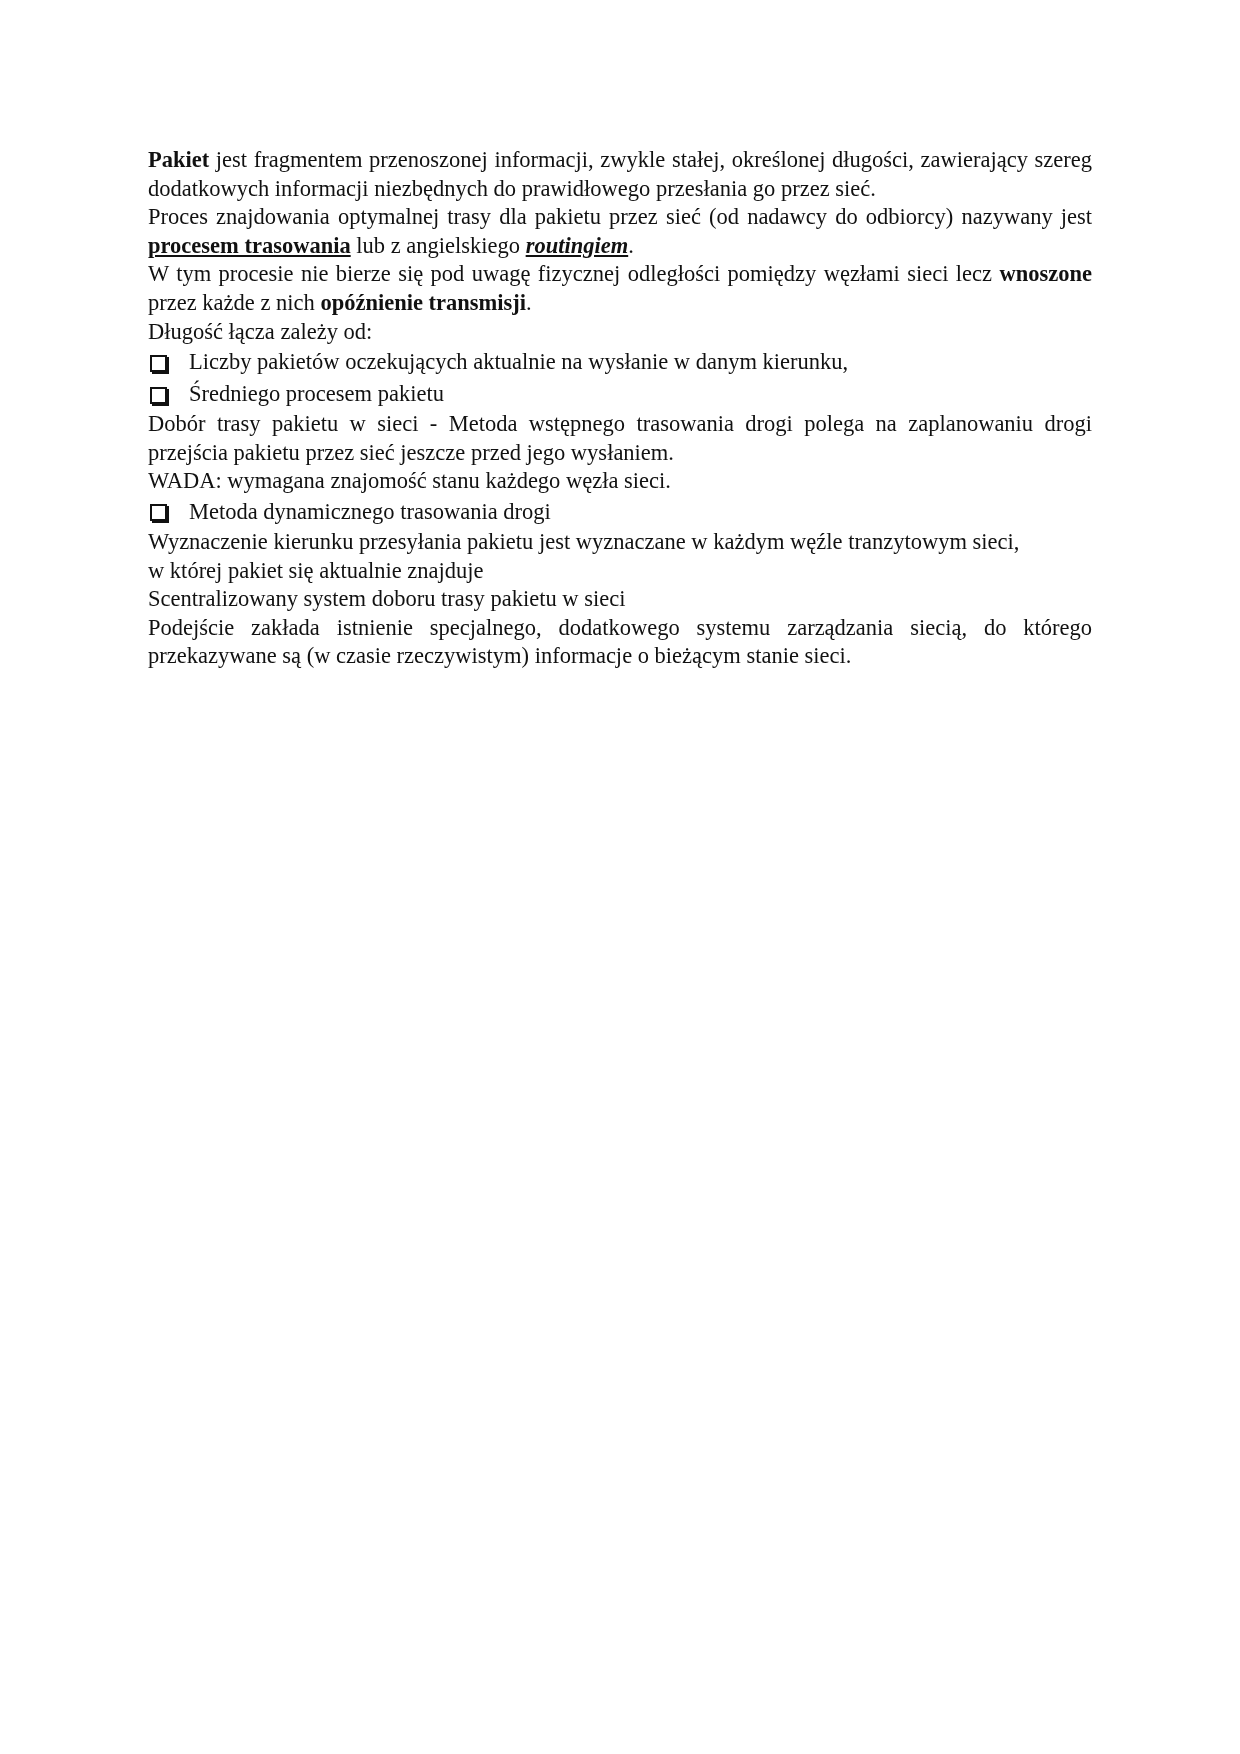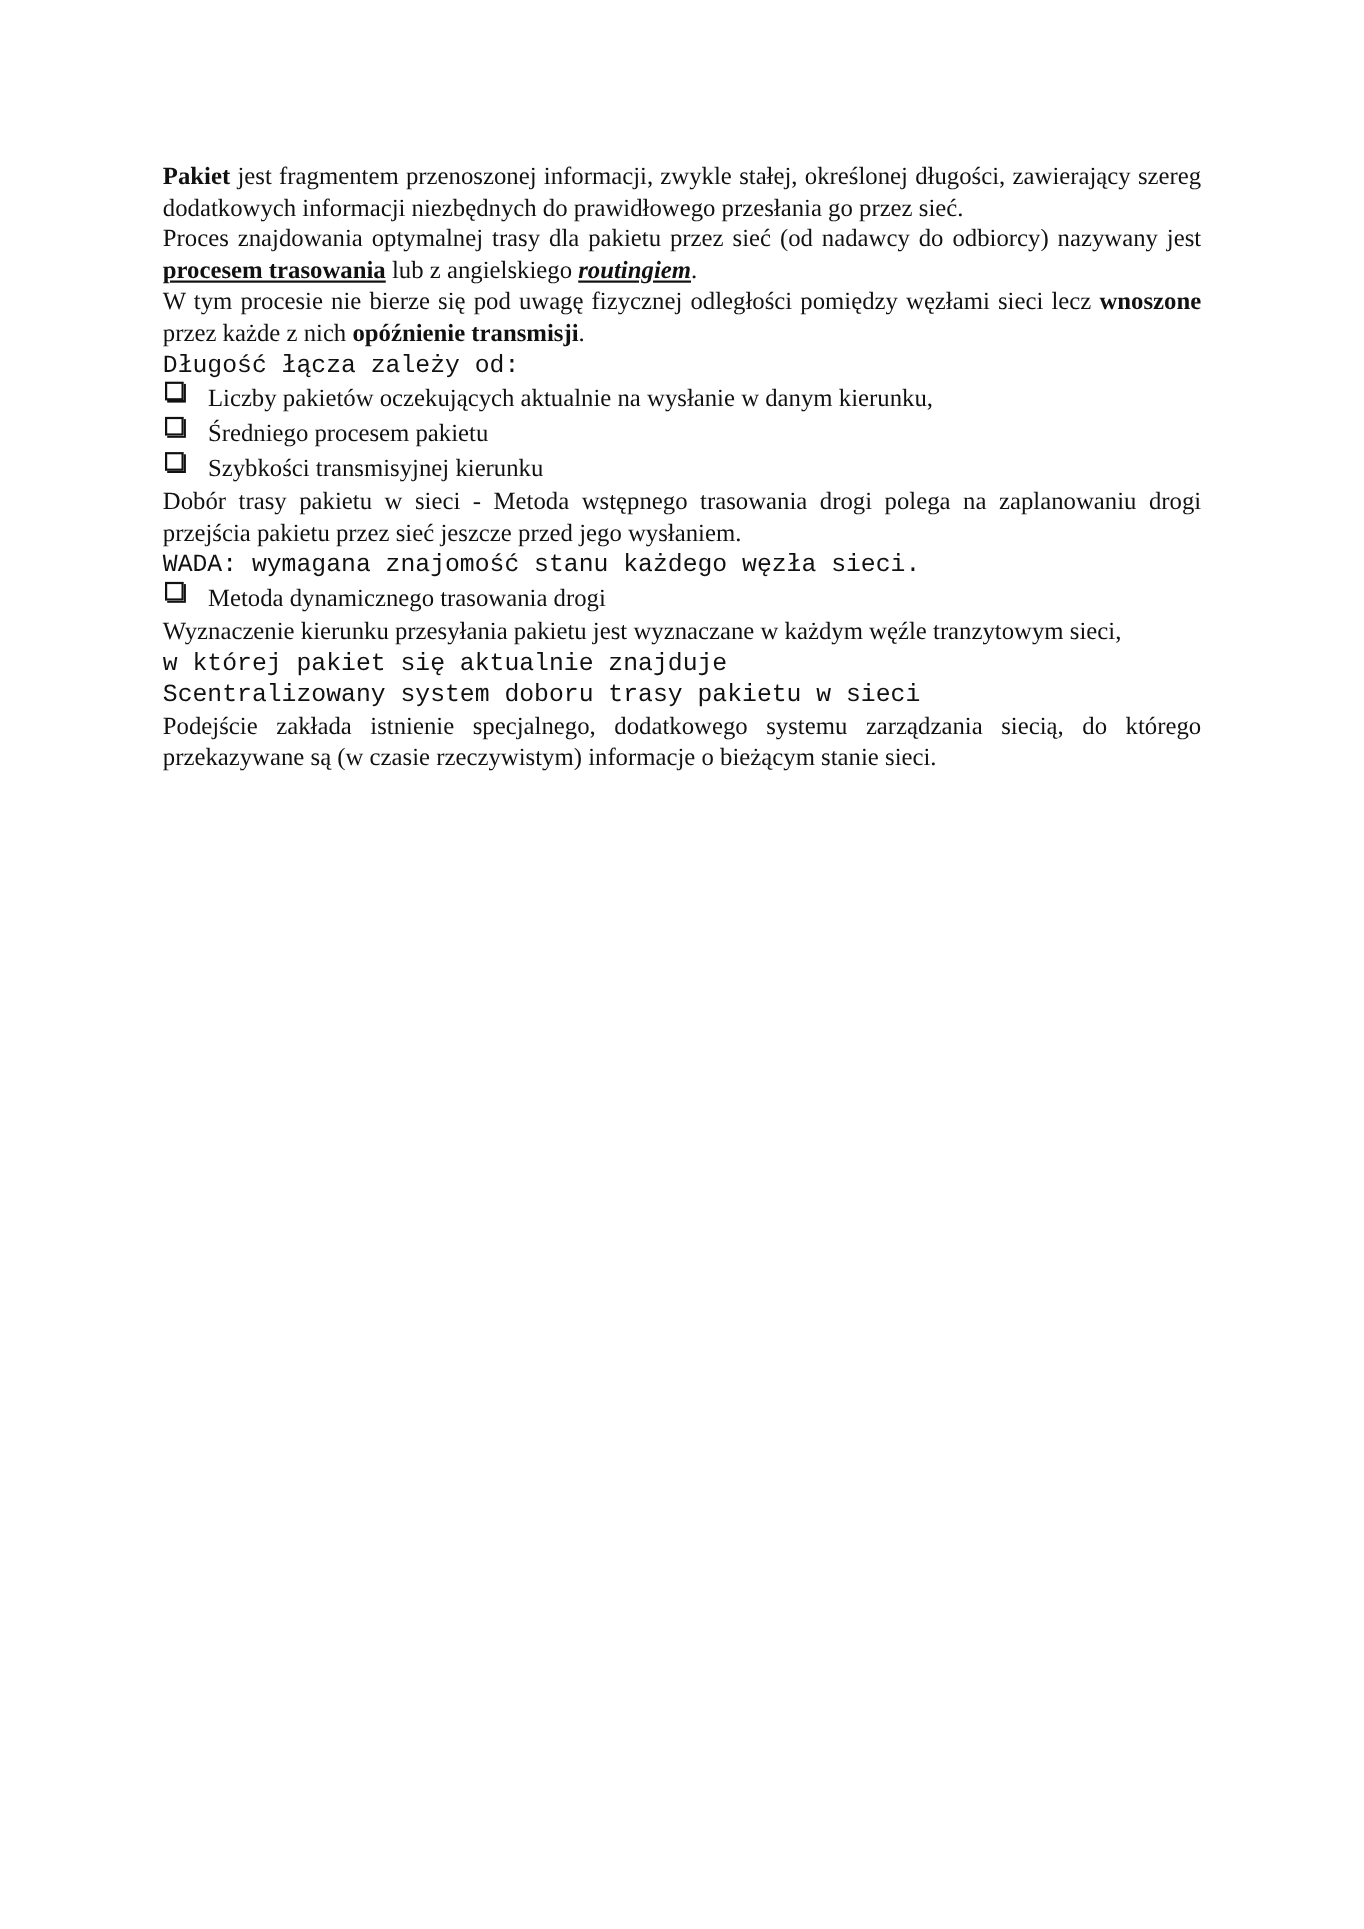--- a/index.html
+++ b/index.html
@@ -30,25 +30,24 @@
       line-height: 28.6px;
       color: #111111;
     }
     .para {
       margin: 0;
       text-align: justify;
       text-align-last: left;
     }
     .para.nojust {
       text-align: center;
-      font-family: Liberation Mono, monospace;
     }
     .bullet {
       display: flex;
-      align-items: flex-start;
+      align-items: center;
       margin: 0;
       line-height: 32px;
     }
     .bullet .box {
       display: inline-block;
       width: 13px;
       height: 13px;
       border: 2px solid #111;
       box-shadow: 2px 2px 0 0 #111;
       margin-right: 22px;
@@ -76,24 +75,20 @@
     <p class="para nojust">Długość łącza zależy od:</p>
 
     <div class="bullet">
       <span class="box"></span>
       <span>Liczby pakietów oczekujących aktualnie na wysłanie w danym kierunku,</span>
     </div>
     <div class="bullet">
       <span class="box"></span>
       <span>Średniego procesem pakietu</span>
     </div>
-    <div class="bullet">
-      <span class="box"></span>
-      <span>Szybkości transmisyjnej kierunku</span>
-    </div>
 
     <p class="para">Dobór trasy pakietu w sieci - Metoda wstępnego trasowania drogi polega na zaplanowaniu drogi przejścia pakietu przez sieć jeszcze przed jego wysłaniem.</p>
 
     <p class="para nojust">WADA: wymagana znajomość stanu każdego węzła sieci.</p>
 
     <div class="bullet">
       <span class="box"></span>
       <span>Metoda dynamicznego trasowania drogi</span>
     </div>
 

